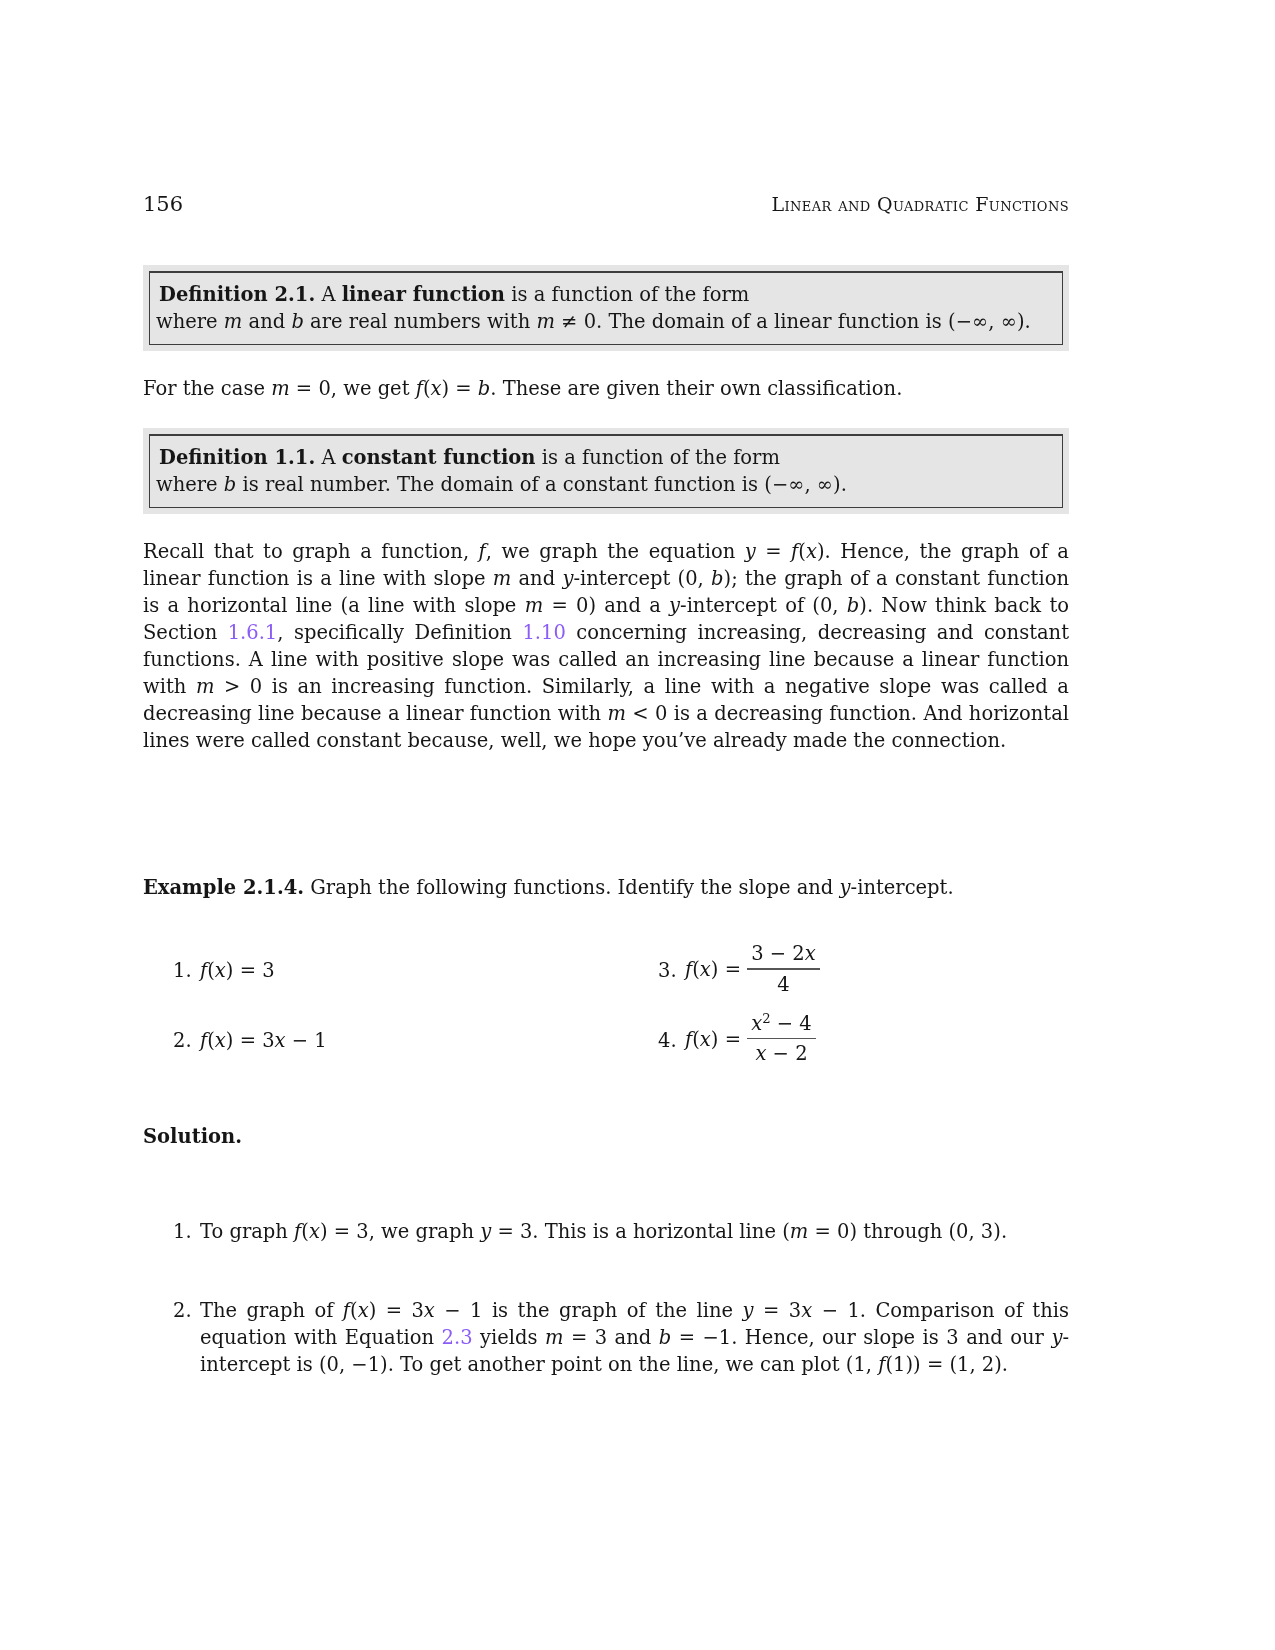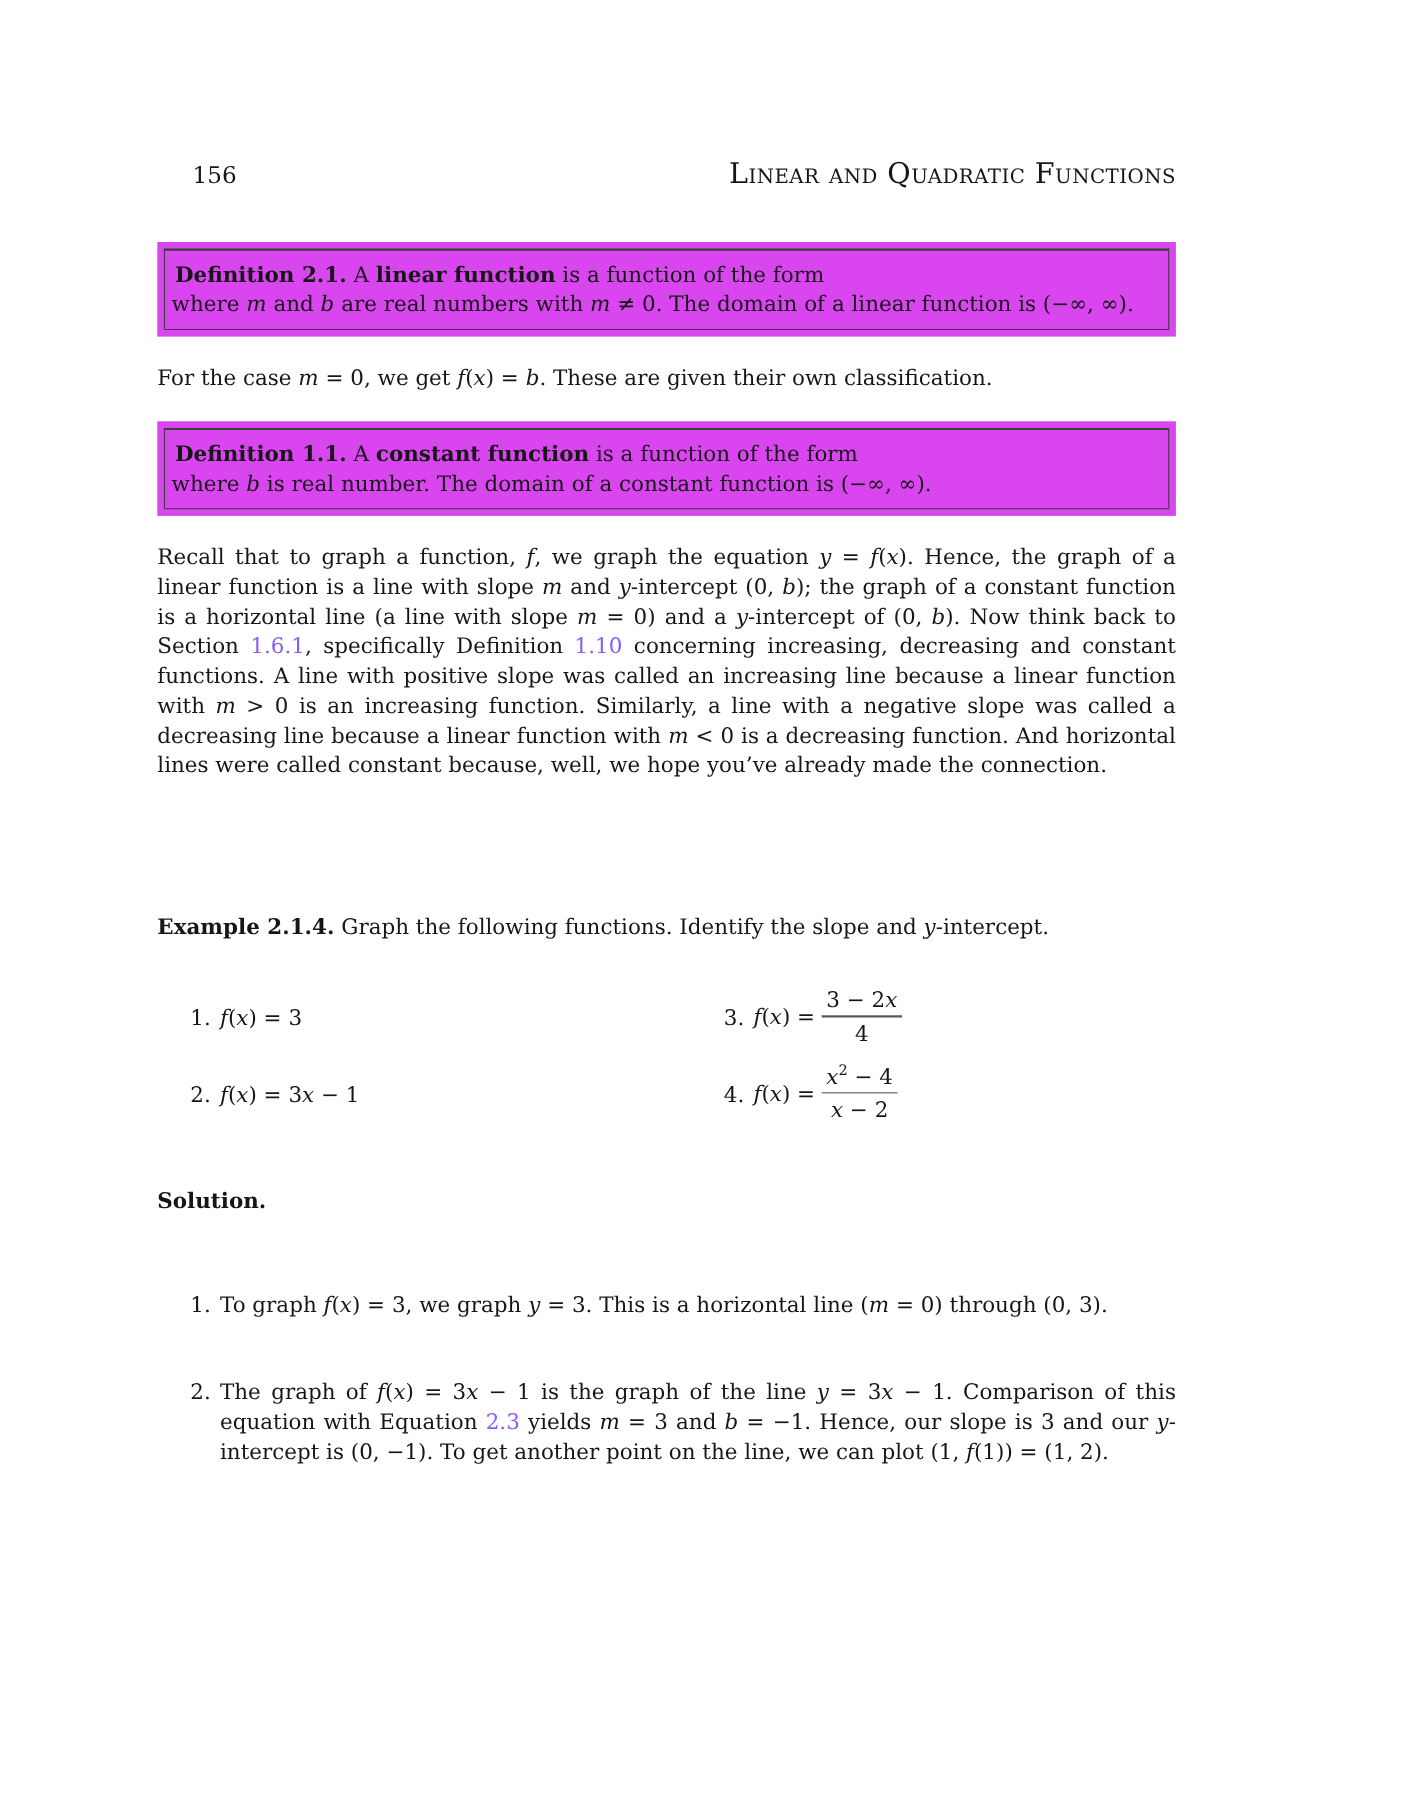--- a/index.html
+++ b/index.html
@@ -4,24 +4,24 @@
 <style>
   html, body { margin:0; padding:0; background:#ffffff; }
   body {
     width:1275px; height:1650px; position:relative; overflow:hidden;
     font-family:"DejaVu Serif","Liberation Serif",serif;
     color:#161616;
   }
   .page { width:926px; margin-left:143px; padding-top:145px; font-size:19.5px; line-height:27px; }
 
   .header { display:flex; justify-content:space-between; align-items:baseline; margin-bottom:47px; }
-  .page-num { font-size:21px;margin-left:32px; }
-  .running-title { font-variant:small-caps; font-size:26px; letter-spacing:0.4px; }
+  .page-num { font-size:21px; }
+  .running-title { font-variant:small-caps; font-size:19px; letter-spacing:0.4px;margin-top:46px; }
 
-  .defbox { background:#d946ef; padding:6px; margin-bottom:24px; }
+  .defbox { background:#e5e5e5; padding:6px; margin-bottom:24px; }
   .defframe { border:1px solid #3d3d3d; border-top-width:2px; padding:8px 6px 9px 6px; }
   .def-title { padding-left:3px; }
   .def-eq { text-align:center; margin:15px 0 14px; }
 
   .para { margin:0 0 26px 0; }
   .justify { text-align:justify; }
   .example { margin-top:120px; margin-bottom:0; }
 
   .problems { display:grid; grid-template-columns:500px 426px; row-gap:14px; margin-top:42px; align-items:center; }
   .prob { display:flex; align-items:center; }

